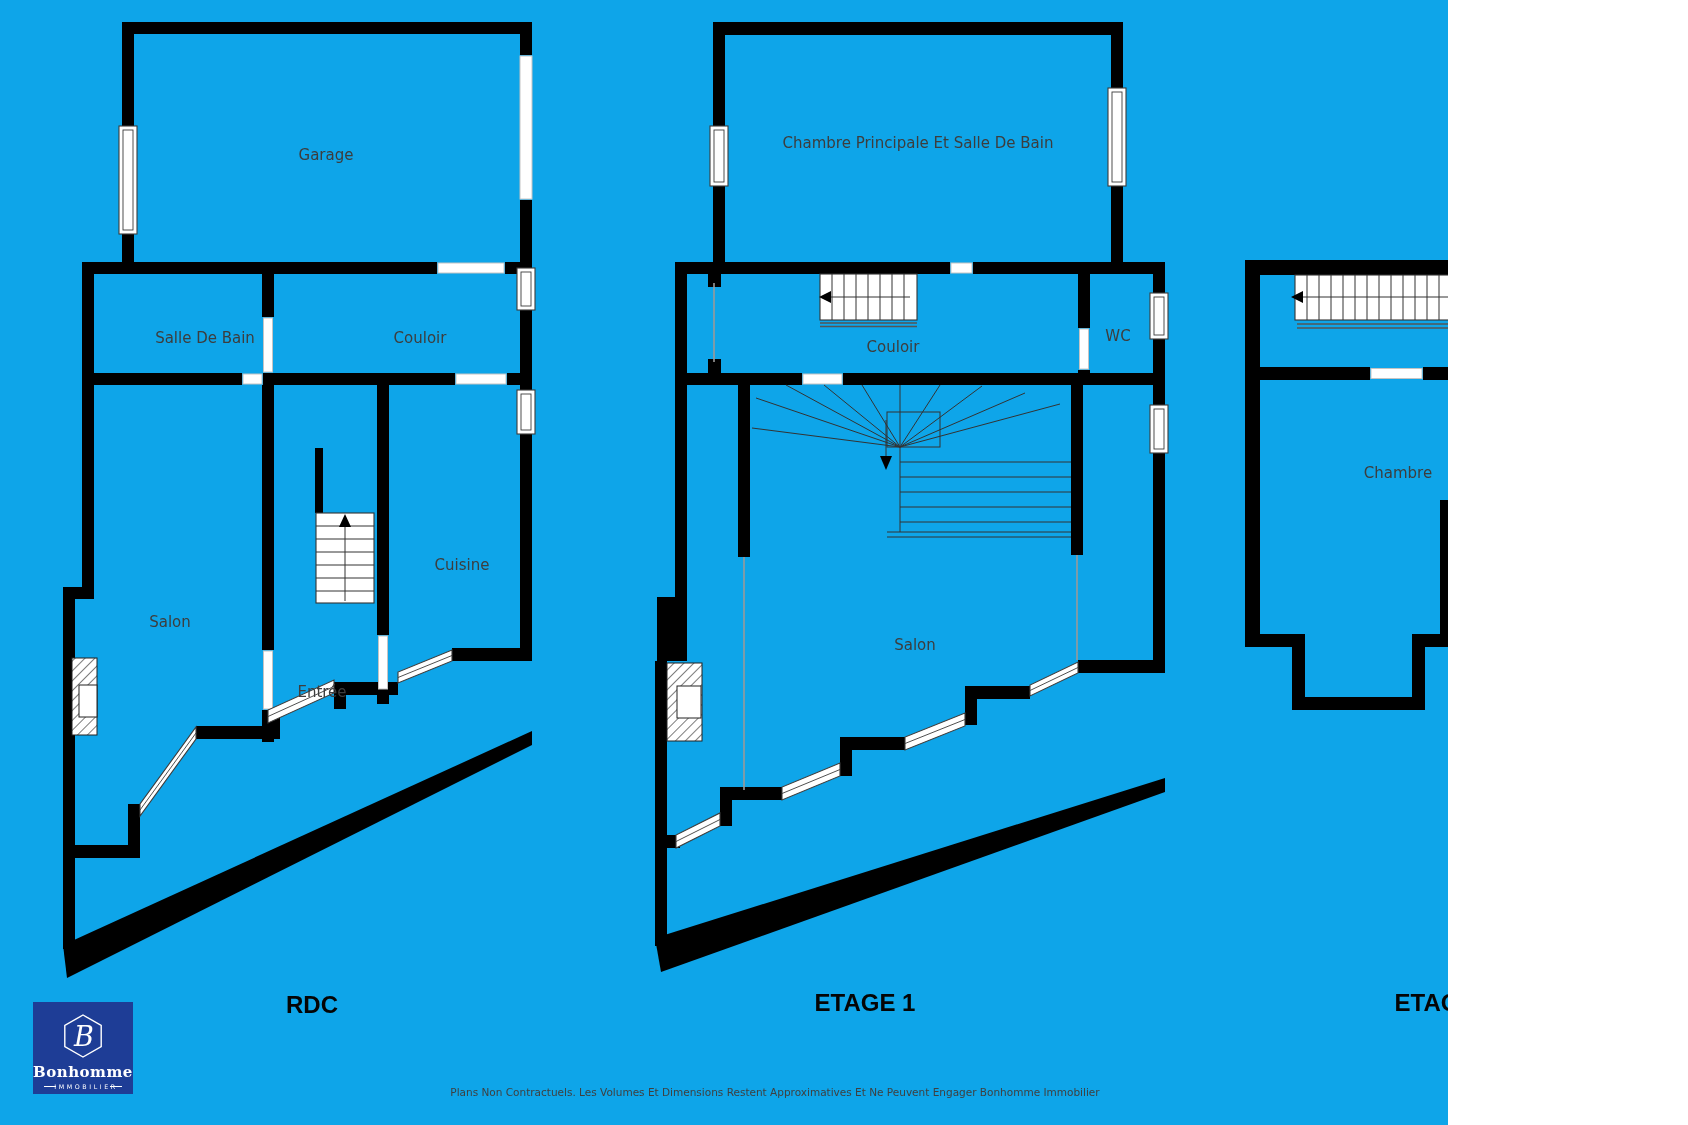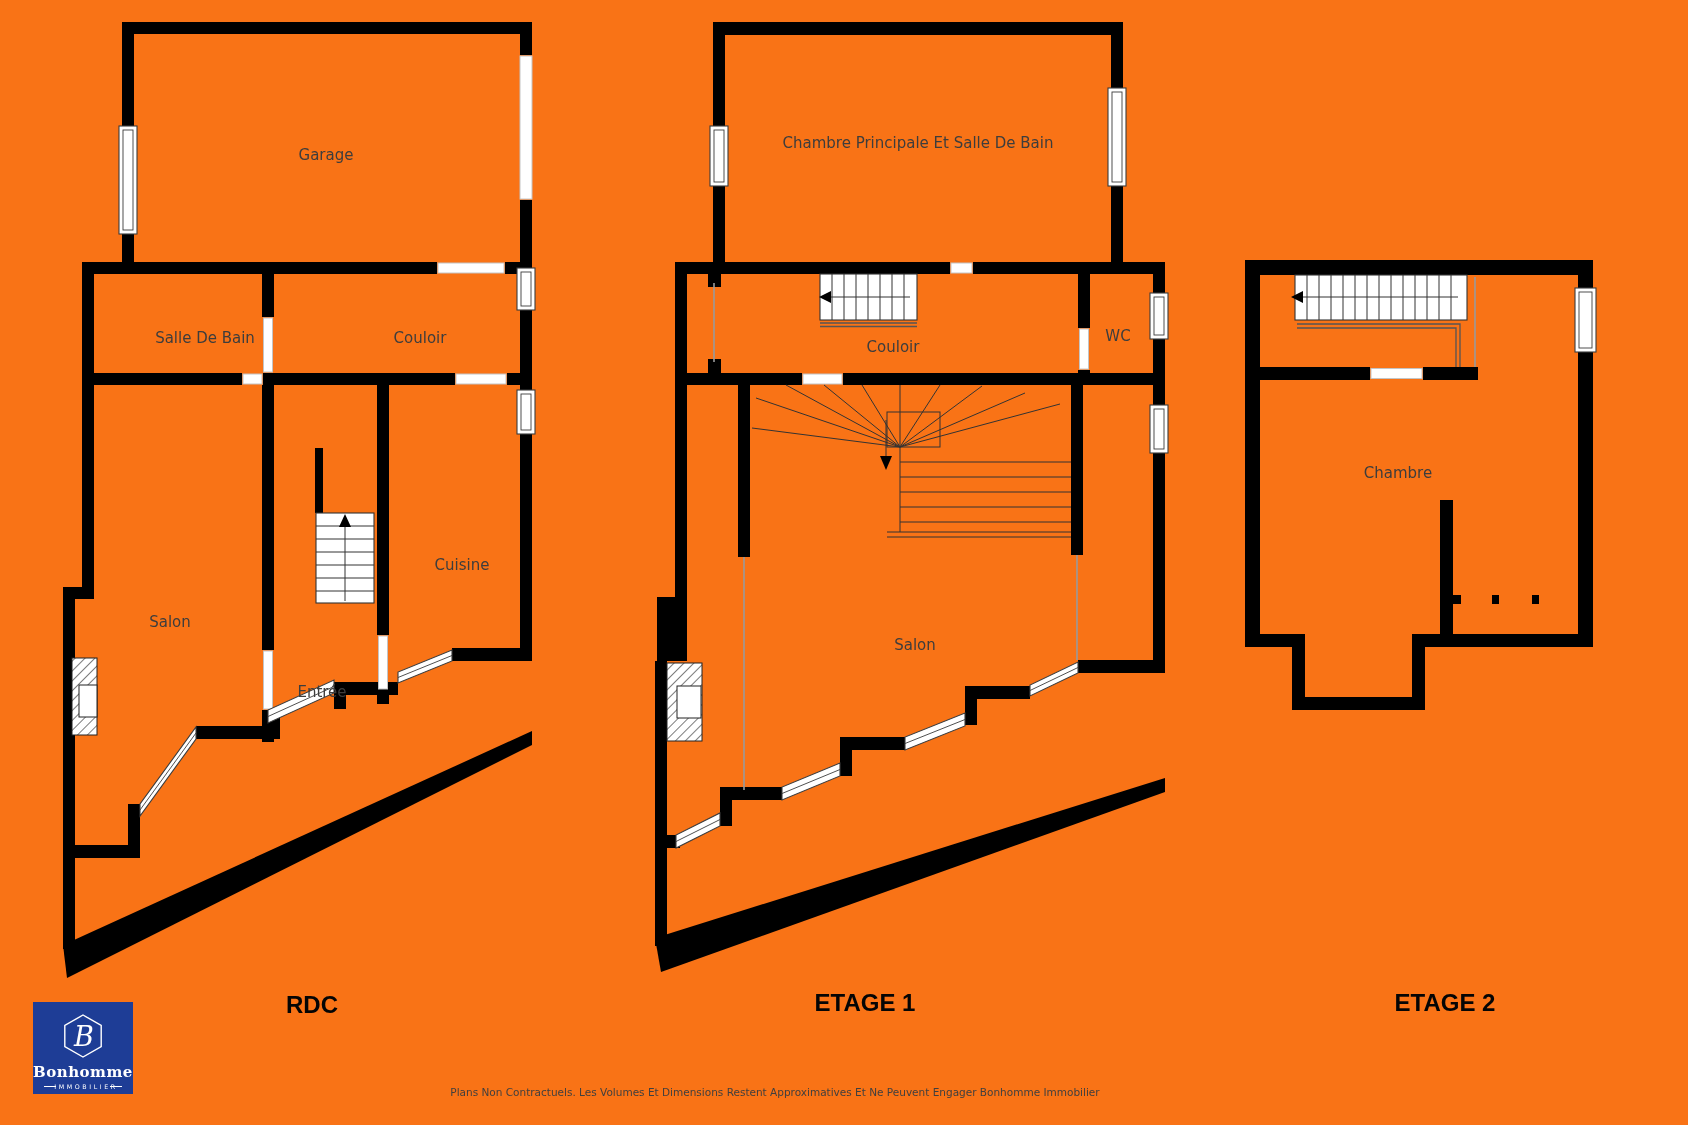--- a/index.html
+++ b/index.html
@@ -1,16 +1,16 @@
 <!DOCTYPE html>
 <html><head>
 <meta charset="utf-8">
 <style>
   html,body{margin:0;padding:0;background:#ffffff;}
-  .stage{position:relative;width:1688px;height:1125px;background:#f97316;overflow:hidden;}
+  .stage{position:relative;width:1448px;height:1125px;background:#0ea5e9;overflow:hidden;}
   svg{display:block;}
   .room-label{font:15px "DejaVu Sans",sans-serif;fill:#3d3d3d;text-anchor:middle;}
   .floor-label{font:bold 24px "Liberation Sans",sans-serif;fill:#050505;text-anchor:middle;}
   .disclaimer{font:10.5px "DejaVu Sans",sans-serif;fill:#3f3f3f;text-anchor:middle;}
   .logo-brand{font:bold 15px "DejaVu Serif",serif;fill:#fff;text-anchor:middle;letter-spacing:.5px;}
   .logo-sub{font:6.3px "DejaVu Sans",sans-serif;fill:#fff;text-anchor:middle;letter-spacing:2.6px;}
   .logo-b{font:italic 27px "DejaVu Serif",serif;fill:#fff;text-anchor:middle;}
   .wall{fill:#000;}
   .winO{fill:#fff;stroke:#3c3c3c;stroke-width:1.1;}
   .winI{fill:none;stroke:#3c3c3c;stroke-width:.9;}

